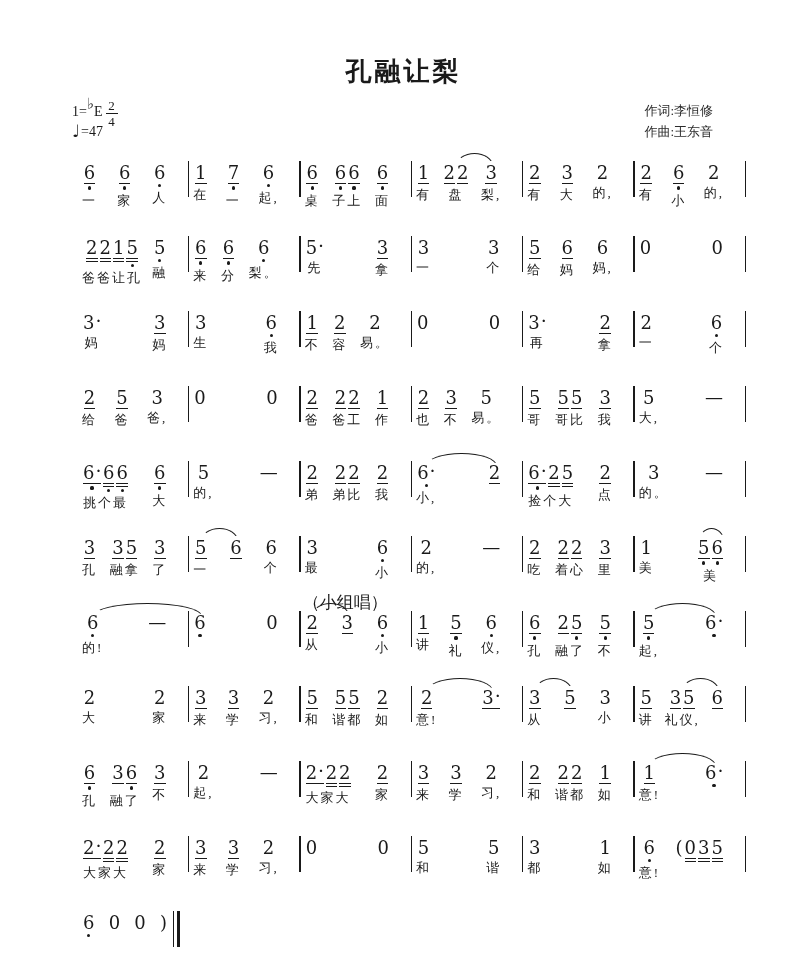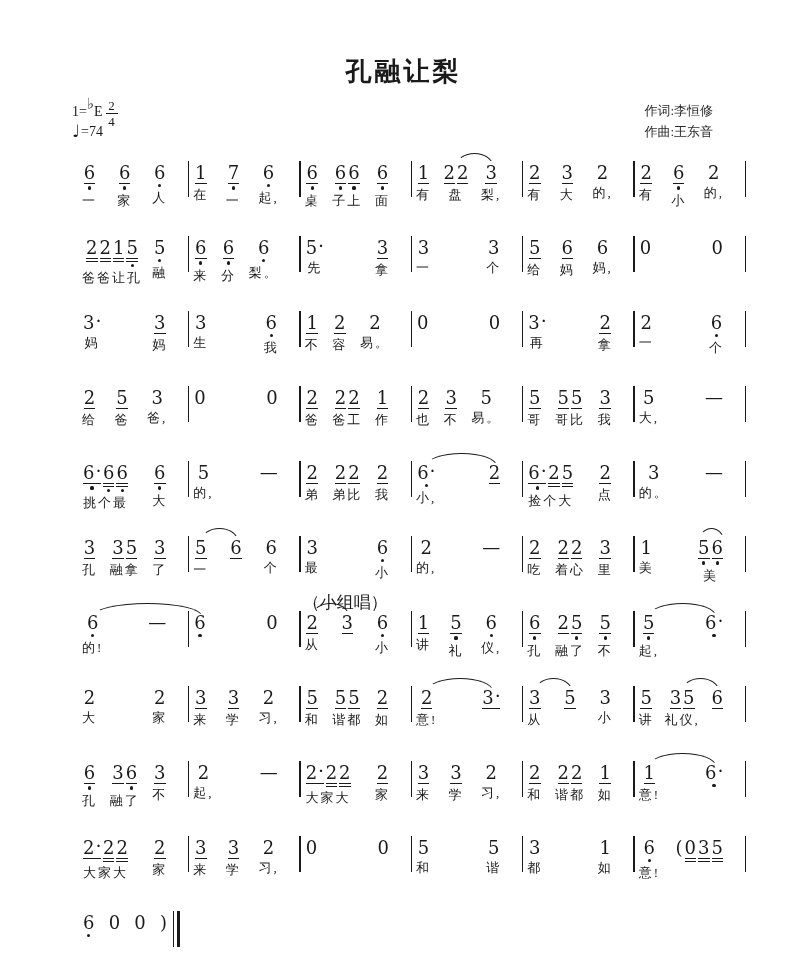--- a/index.html
+++ b/index.html
@@ -58,21 +58,21 @@
       <span class="flat">♭</span>
       <span class="klet">E</span>
       <span class="frac">
         <span class="fnum">2</span>
         <span class="fbar"></span>
         <span class="fnum">4</span>
       </span>
     </div>
     <div class="temporow">
       <span class="qnote">♩</span>
-      <span>=74</span>
+      <span>=47</span>
     </div>
   </div>
 
   <div class="credits">
     <div>作词:李恒修</div>
     <div>作曲:王东音</div>
   </div>
 
   <div id="score">
       <div class="system">

